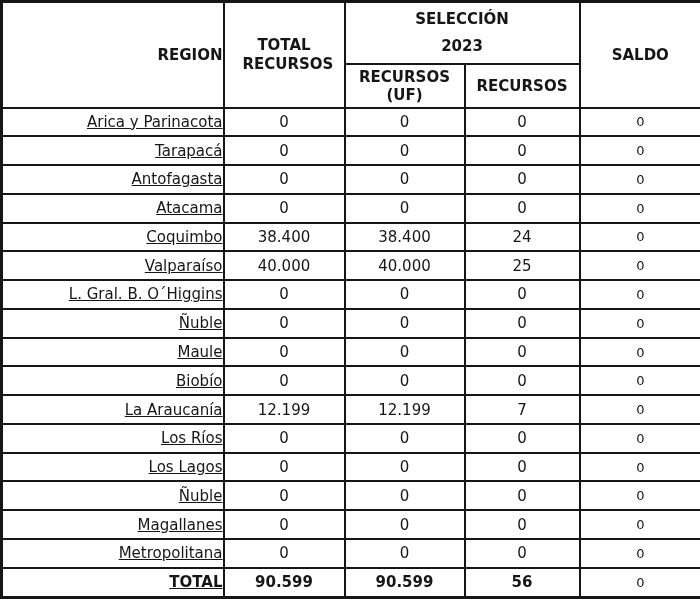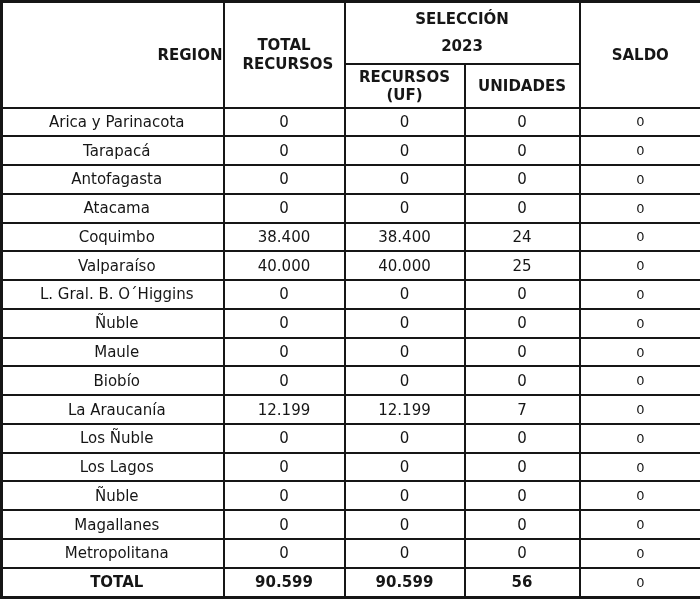--- a/index.html
+++ b/index.html
@@ -52,22 +52,23 @@
     margin-top: 41px;
   }
   tr.header-row-1 { height: 62px; }
   tr.header-row-2 { height: 44px; }
   td {
     font-size: 15px;
     vertical-align: middle;
     padding: 0;
   }
   td.region-cell {
-    text-align: center;
+    text-align: right;
     padding-left: 8px;
+    text-decoration: underline;
   }
   td.num-cell {
     text-align: center;
   }
   td.saldo-cell {
     text-align: center;
     font-size: 13px;
   }
   tr.total-row td {
     font-weight: bold;
@@ -93,21 +94,21 @@
         <th class="region-header" rowspan="2">REGION</th>
         <th class="total-recursos-header" rowspan="2">TOTAL RECURSOS</th>
         <th class="seleccion-header" colspan="2">
           <div class="sel-line1">SELECCIÓN</div>
           <div class="sel-line2">2023</div>
         </th>
         <th rowspan="2">SALDO</th>
       </tr>
       <tr class="header-row-2">
         <th class="recursos-uf-header">RECURSOS (UF)</th>
-        <th>UNIDADES</th>
+        <th>RECURSOS</th>
       </tr>
     </thead>
     <tbody>
       <tr>
         <td class="region-cell">Arica y Parinacota</td>
         <td class="num-cell">0</td>
         <td class="num-cell">0</td>
         <td class="num-cell">0</td>
         <td class="saldo-cell">0</td>
       </tr>
@@ -175,21 +176,21 @@
         <td class="saldo-cell">0</td>
       </tr>
       <tr>
         <td class="region-cell">La Araucanía</td>
         <td class="num-cell">12.199</td>
         <td class="num-cell">12.199</td>
         <td class="num-cell">7</td>
         <td class="saldo-cell">0</td>
       </tr>
       <tr>
-        <td class="region-cell">Los Ñuble</td>
+        <td class="region-cell">Los Ríos</td>
         <td class="num-cell">0</td>
         <td class="num-cell">0</td>
         <td class="num-cell">0</td>
         <td class="saldo-cell">0</td>
       </tr>
       <tr>
         <td class="region-cell">Los Lagos</td>
         <td class="num-cell">0</td>
         <td class="num-cell">0</td>
         <td class="num-cell">0</td>

